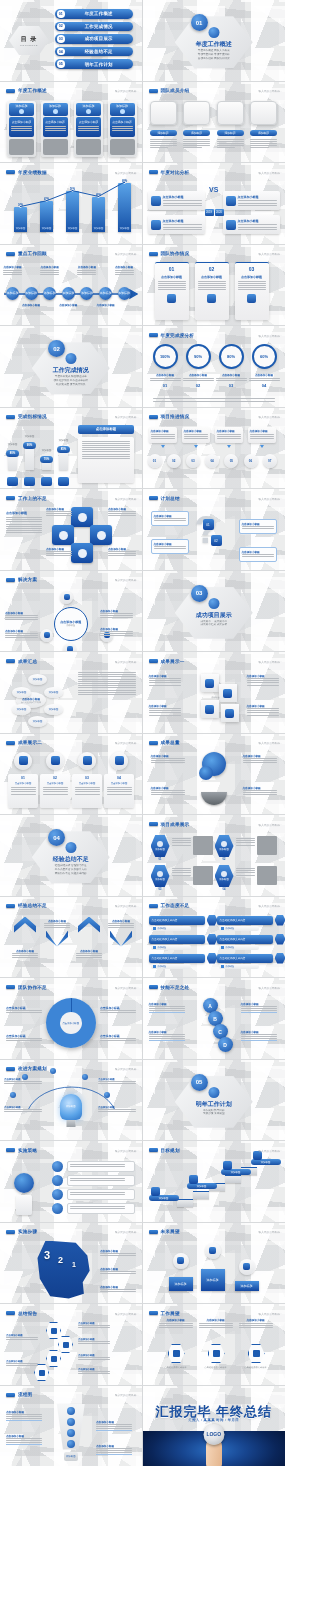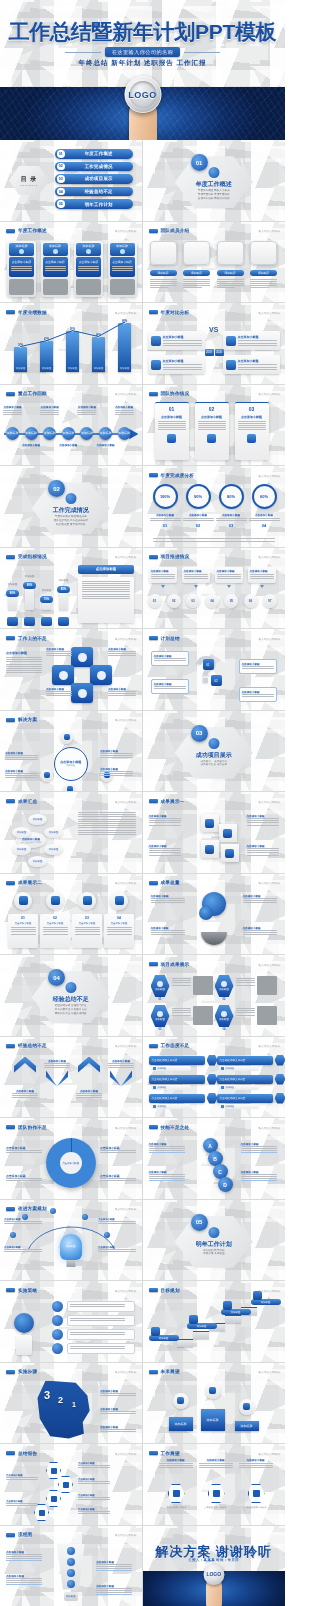--- a/index.html
+++ b/index.html
@@ -217,37 +217,20 @@
     content: ""; position: absolute; left: 2px; top: -6px;
     width: 9px; height: 14px; border-radius: 5px 5px 2px 2px;
     background: linear-gradient(100deg, #fae0c6, #eec69f);
   }
 </style>
 </head>
 <body>
 
 <div id="page">
 
-  <div id="hero">
-    <div class="hero-top">
-      <div class="poly"></div>
-      <div class="hero-title">工作总结暨新年计划PPT模板</div>
-      <div class="hero-sub-wrap">
-        <span class="hero-rule"></span>
-        <span class="hero-sub">在这里输入你公司的名称</span>
-        <span class="hero-rule"></span>
-      </div>
-      <div class="hero-tag">年终总结  新年计划  述职报告  工作汇报</div>
-    </div>
-    <div class="hero-bottom"></div>
-    <div class="logo-btn">
-      <span class="logo-text">LOGO</span>
-    </div>
-    <div class="hand"></div>
-  </div>
 
   <div id="grid">
       <div class="slide">
         <div class="poly"></div>
         <div style="position:absolute;left:9px;top:26px;width:40px;height:29px;background:linear-gradient(140deg,#f8f9fa,#d9dbde);
        box-shadow:0 2px 4px rgba(0,0,0,.22);clip-path:polygon(25% 0,75% 0,100% 50%,75% 100%,25% 100%,0 50%);
        display:flex;flex-direction:column;align-items:center;justify-content:center;">
        <span style="font-size:6px;font-weight:700;color:#333;letter-spacing:1px;">目 录</span>
        <span style="font-size:2.4px;color:#8b9096;letter-spacing:.6px;">CONTENTS</span>
      </div>
@@ -2011,21 +1994,21 @@
             <div class="ln " style="width:100%"></div>
             <div class="ln " style="width:100%"></div>
             <div class="ln " style="width:100%"></div>
           </div>
         <div style="margin-top:1px;height:.5px;background:#9cc0e8;"></div>
         </div>
       </div>
       <div class="slide">
         <div class="end-top">
        <div class="poly"></div>
-       <div class="end-title">解决方案  谢谢聆听</div>
+       <div class="end-title">汇报完毕  年终总结</div>
        <div class="end-sub">汇报人：某某某        时间：年月日</div>
      </div>
      <div class="end-bottom"></div>
      <div class="end-logo">LOGO</div>
      <div class="end-hand"></div>
       </div>
     </div>
 
 </div>
 

